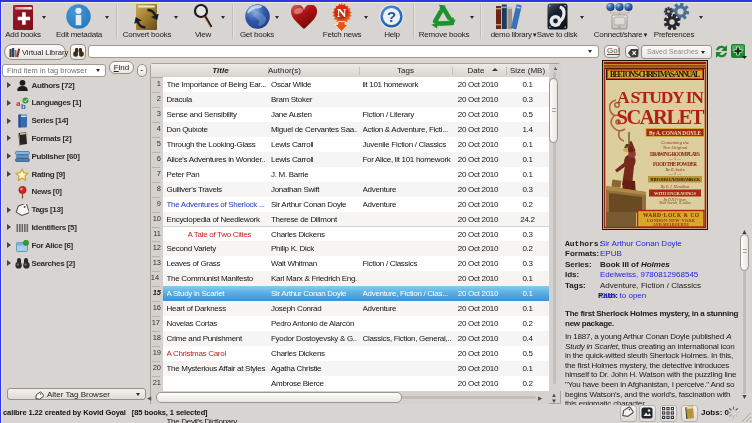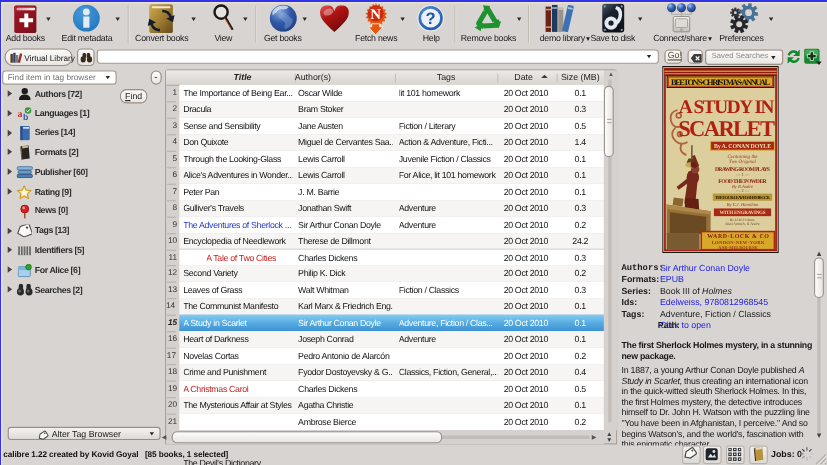--- a/index.html
+++ b/index.html
@@ -327,21 +327,21 @@
  <rect x="0" y="0" width="14" height="14" rx="2" fill="#17882f"></rect>
  <rect x="1" y="1" width="12" height="6" rx="1.5" fill="#4aa858"></rect>
  <path d="M5.5 3 h3 v2.5 h2.5 v3 H8.5 V11 h-3 V8.5 H3 v-3 h2.5z" fill="#103818" stroke="#e8f4e8" stroke-width=".7"></path>
  <path d="M11 12 l5 0 -2.5 3z" fill="#222"></path>
 </svg>
 
 <div class="abs input" style="left:2px;top:63.5px;width:104px;height:13px;">
  <div class="abs" style="left:4px;top:1.5px;font-size:7.5px;color:#707070;white-space:nowrap;">Find item in tag browser</div>
  <div class="abs darr" style="left:93px;top:4.5px;"></div>
 </div>
-<div class="abs btn" style="left:109px;top:81px;width:25px;height:13px;border-radius:6px;">
+<div class="abs btn" style="left:109px;top:61px;width:25px;height:13px;border-radius:6px;">
  <div style="text-align:center;font-size:8px;color:#1c1c1c;margin-top:1px;"><span style="text-decoration:underline;">F</span>ind</div>
 </div>
 <div class="abs btn" style="left:136.5px;top:63.5px;width:10.5px;height:13px;border-radius:5px;">
  <div style="text-align:center;font-size:9px;color:#1c1c1c;margin-top:0px;">-</div>
 </div>
 
 <div class="abs tarr" style="left:7px;top:82px;"></div>
 <svg class="abs" style="left:16px;top:79px" width="13" height="13" viewBox="0 0 13 13">
     <circle cx="6.5" cy="3.8" r="2.9" fill="#1c1c1c"></circle>
     <path d="M1.2 12 q0-5 5.3-5 q5.3 0 5.3 5z" fill="#1c1c1c"></path>
@@ -708,21 +708,21 @@
 <div class="abs" style="left:739.5px;top:234px;width:9px;height:37px;background:linear-gradient(90deg,#fdfdfc,#e8e5e1);border:1px solid #9a958e;border-radius:4.5px;box-sizing:border-box;"></div>
 <div class="abs" style="left:742.5px;top:249px;width:4px;height:1px;background:#aaa49c;"></div>
 <div class="abs" style="left:742.5px;top:252px;width:4px;height:1px;background:#aaa49c;"></div>
 <div class="abs" style="left:740px;top:393px;width:9px;height:7px;font-size:7px;color:#444;text-align:center;line-height:7px;">▼</div>
 
 <div class="mlabel" style="top:239px;font-family:Liberation Mono, monospace;">Authors:</div>
 <div class="mval link" style="top:239px;left:600px;">Sir Arthur Conan Doyle</div>
 <div class="mlabel" style="top:249.4px;">Formats:</div>
 <div class="mval link" style="top:249.4px;left:600px;">EPUB</div>
 <div class="mlabel" style="top:259.8px;">Series:</div>
-<div class="mval" style="top:259.8px;left:600px;">Book III of <i>Holmes</i></div>
+<div class="mval" style="top:259.8px;left:600px;font-weight:bold;">Book III of <i>Holmes</i></div>
 <div class="mlabel" style="top:270.2px;">Ids:</div>
 <div class="mval link" style="top:270.2px;left:600px;">Edelweiss, 9780812968545</div>
 <div class="mlabel" style="top:280.6px;">Tags:</div>
 <div class="mval" style="top:280.6px;left:600px;">Adventure, Fiction / Classics</div>
 <div class="mlabel" style="top:291px;margin-left:33px;">Path:</div>
 <div class="mval link" style="top:291px;left:600px;">Click to open</div>
 
 <div class="abs" style="left:565px;top:309px;width:178px;font-size:8px;letter-spacing:-0.25px;font-weight:bold;color:#1a1a1a;line-height:9.6px;">The first Sherlock Holmes mystery, in a stunning new package.</div>
 <div class="abs" style="left:565px;top:332px;width:174px;height:72.5px;overflow:hidden;font-size:8px;letter-spacing:-0.2px;color:#1a1a1a;line-height:9.6px;">In 1887, a young Arthur Conan Doyle published <i>A Study in Scarlet</i>, thus creating an international icon in the quick-witted sleuth Sherlock Holmes. In this, the first Holmes mystery, the detective introduces himself to Dr. John H. Watson with the puzzling line "You have been in Afghanistan, I perceive." And so begins Watson's, and the world's, fascination with this enigmatic character.</div>
 

